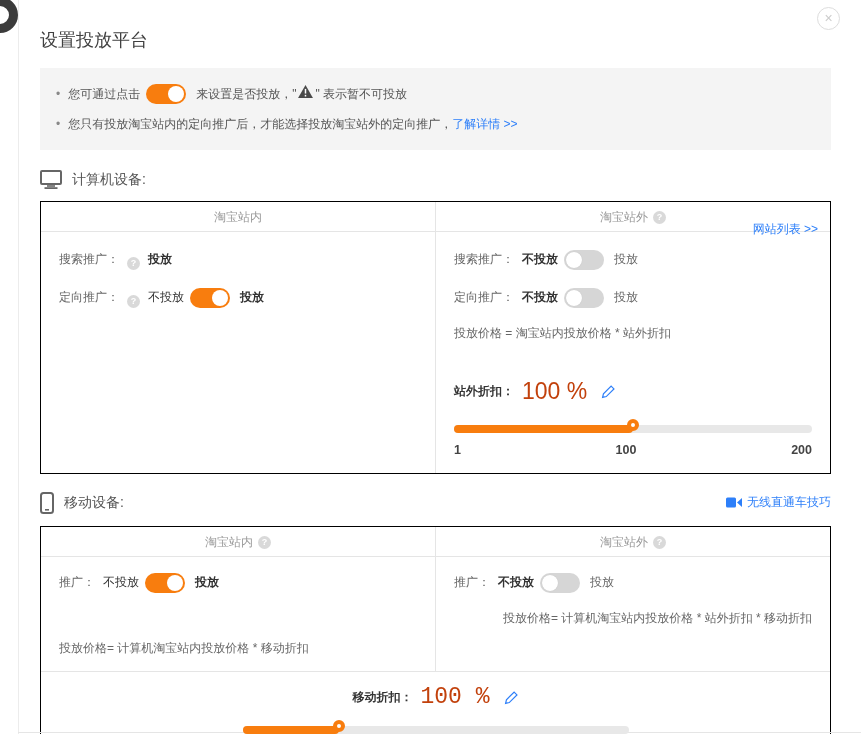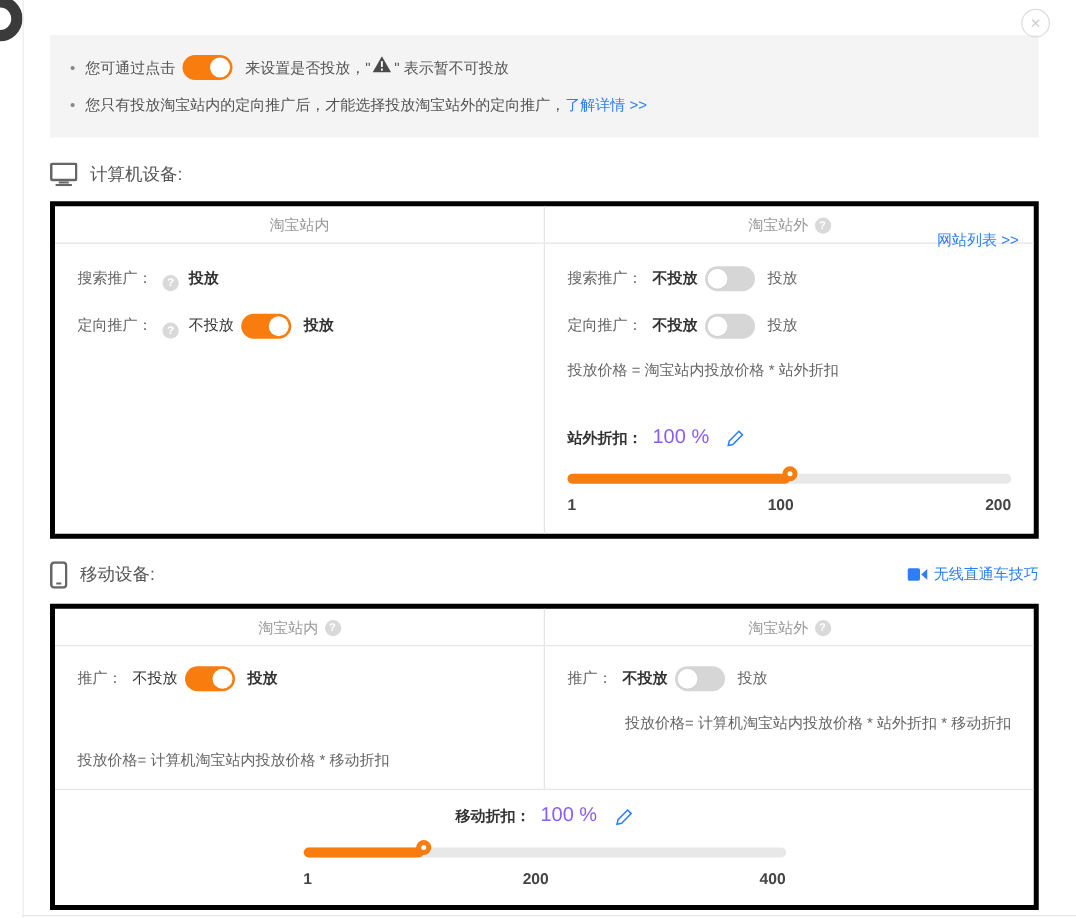--- a/index.html
+++ b/index.html
@@ -24,21 +24,21 @@
   .inline-toggle { margin:0 8px; }
   .warn-icon { display:inline-block; margin:0 2px; vertical-align:-2px; }
   a.link { color:#2d7ff9; text-decoration:none; cursor:pointer;text-align:center; }
 
   .section-heading { display:flex; align-items:center; margin:18px 0 12px 0; position:relative; }
   .section-heading .icon { margin-right:10px; display:inline-flex; }
   .section-title { font-size:14px; color:#555; }
   .heading-right { position:absolute; right:0; top:2px; display:flex; align-items:center; font-size:12px; }
   .heading-right .icon { margin-right:5px; display:inline-flex; }
 
-  .grid-table { border:4px solid #000000; }
+  .grid-table { border:1px solid #000000; }
   .table-header { display:flex; border-bottom:1px solid #e5e5e5; height:30px; }
   .table-header .th { flex:1; text-align:center; line-height:30px; color:#999; position:relative; }
   .table-header .th + .th { border-left:1px solid #e5e5e5; }
   .th .th-label { display:inline-flex; align-items:center; gap:5px; }
   .th .corner-link { position:absolute; right:12px; top:12px; line-height:30px; }
   .table-body { display:flex; }
   .table-body .td { flex:1; padding:16px 18px; }
   .table-body .td + .td { border-left:1px solid #e5e5e5; }
   .comp-body .td { min-height:197px; }
   .mob-body .td { min-height:81px; padding:14px 18px; }
@@ -53,44 +53,45 @@
   .toggle { width:40px; height:20px; border-radius:10px; position:relative; display:inline-block; cursor:pointer; margin:0 10px 0 6px; }
   .toggle .knob { position:absolute; top:2px; width:16px; height:16px; border-radius:50%; background:#fff; }
   .toggle.on { background:#f87d0e; }
   .toggle.on .knob { right:2px; }
   .toggle.off { background:#d6d6d6; }
   .toggle.off .knob { left:2px; box-shadow:0 0 1px rgba(0,0,0,.15); }
 
   .formula { color:#666; margin:4px 0 14px 0; line-height:18px; }
   .discount-row { display:flex; align-items:center; margin-bottom:14px;margin-top:36px; }
   .discount-label { font-weight:bold; color:#333; margin-right:8px; }
-  .discount-value { color:#8b5cf6; font-size:16px; margin-right:14px; }
+  .discount-value { color:#c2410c; font-size:23px; margin-right:14px; }
   .edit-icon { display:inline-flex; cursor:pointer; }
 
   .slider { position:relative; height:20px; margin-top:4px; }
   .slider .track { position:absolute; left:0; right:0; top:6px; height:8px; border-radius:4px; background:#e8e8e8; }
   .slider .fill { position:absolute; left:0; top:6px; height:8px; border-radius:4px; background:#f87d0e; }
   .slider .thumb { position:absolute; top:0; width:12px; height:12px; background:#fff; border:4px solid #f87d0e; border-radius:50%; transform:translateX(-50%); cursor:pointer; }
   .slider-labels { display:flex; justify-content:space-between; margin-top:4px; color:#444; font-weight:bold; font-size:12.5px; }
 
   .mobile-slider-row { border-top:1px solid #e5e5e5; padding:12px 0 14px 0; }
-  .mobile-discount { display:flex; align-items:center; justify-content:center; margin-bottom:10px; }
+  .mobile-discount { display:flex; align-items:center; justify-content:center; margin-bottom:10px;font-family:Liberation Mono, monospace; }
   .mobile-slider-wrap { width:386px; margin:0 auto; }
 </style>
 </head>
 <body>
 
 <div class="corner-ring"></div>
 <div class="panel-left-border"></div>
 <div class="panel-bottom-border"></div>
 
 <div class="close-btn">×</div>
 
 <div class="content">
 
+  <div class="dialog-title">设置投放平台</div>
 
   <div class="notice-box">
     <div class="notice-line">
       <span class="bullet">•</span>
       <span>您可通过点击</span>
       <span class="toggle on inline-toggle">
           <span class="knob"></span>
         </span>
       <span>来设置是否投放，"</span>
       <span class="warn-icon">

